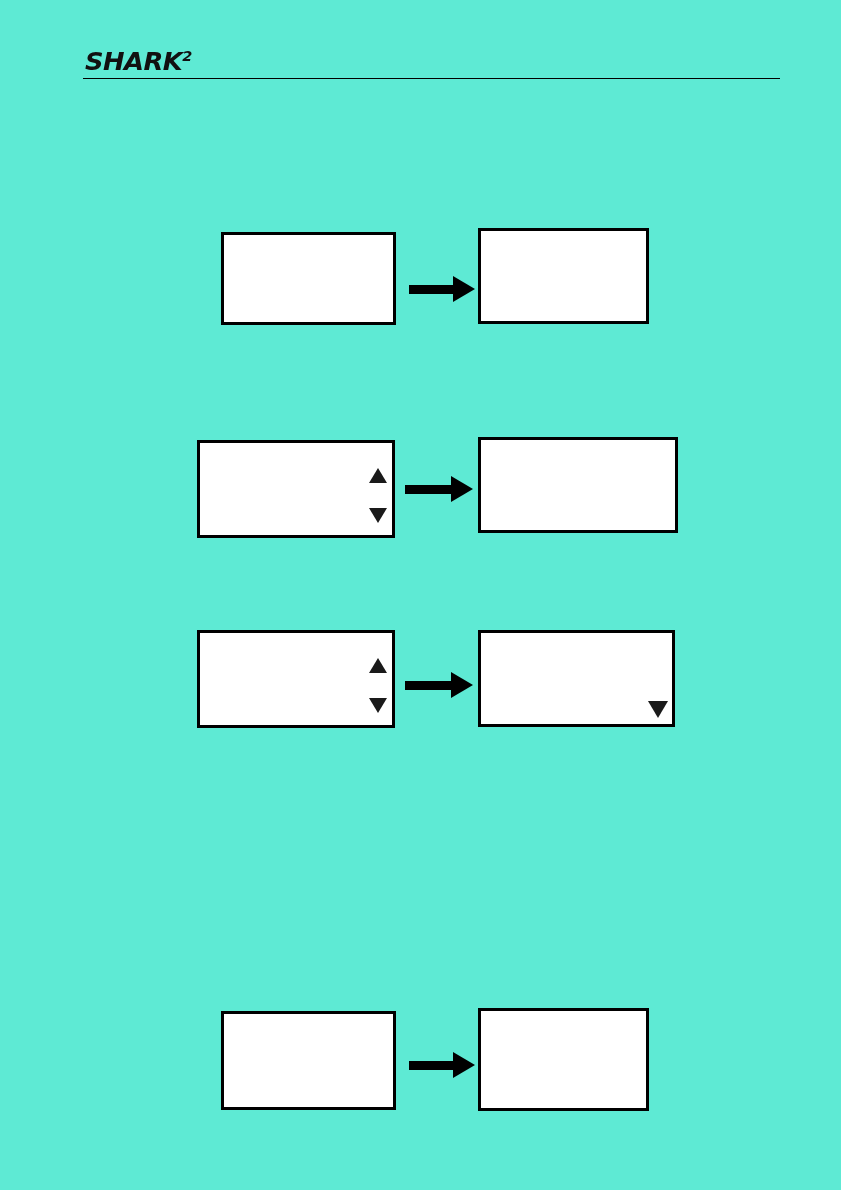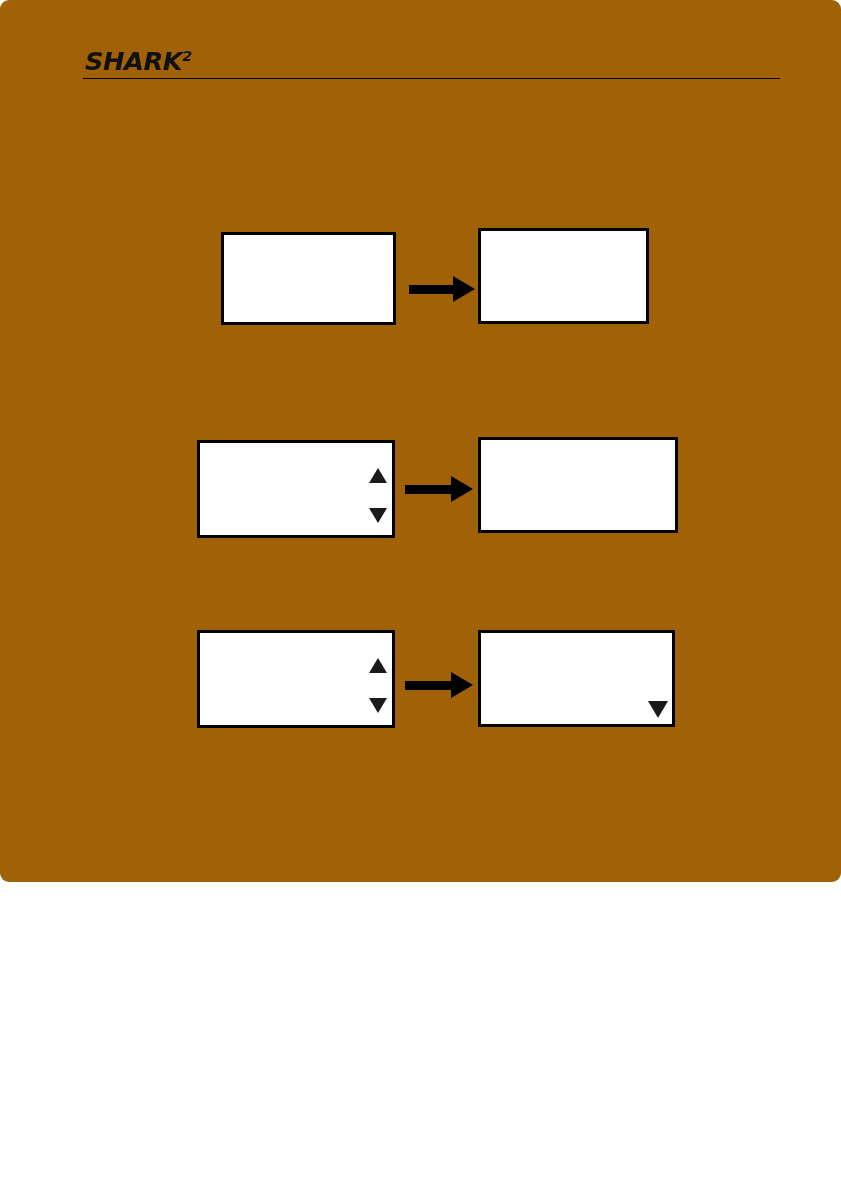--- a/index.html
+++ b/index.html
@@ -7,24 +7,23 @@
     padding: 0;
     background: #ffffff;
   }
   body {
     font-family: "Liberation Sans", sans-serif;
     color: #000000;
   }
   #page {
     position: relative;
     width: 841px;
-    height: 882px;
-    background: #a16207;
+    height: 1190px;
+    background: #5eead4;
     overflow: hidden;
-    border-radius: 9px;
   }
 
   
   #header-logo {
     position: absolute;
     left: 85px;
     top: 49px;
     font-family: "DejaVu Sans", sans-serif;
     font-weight: bold;
     font-style: italic;

